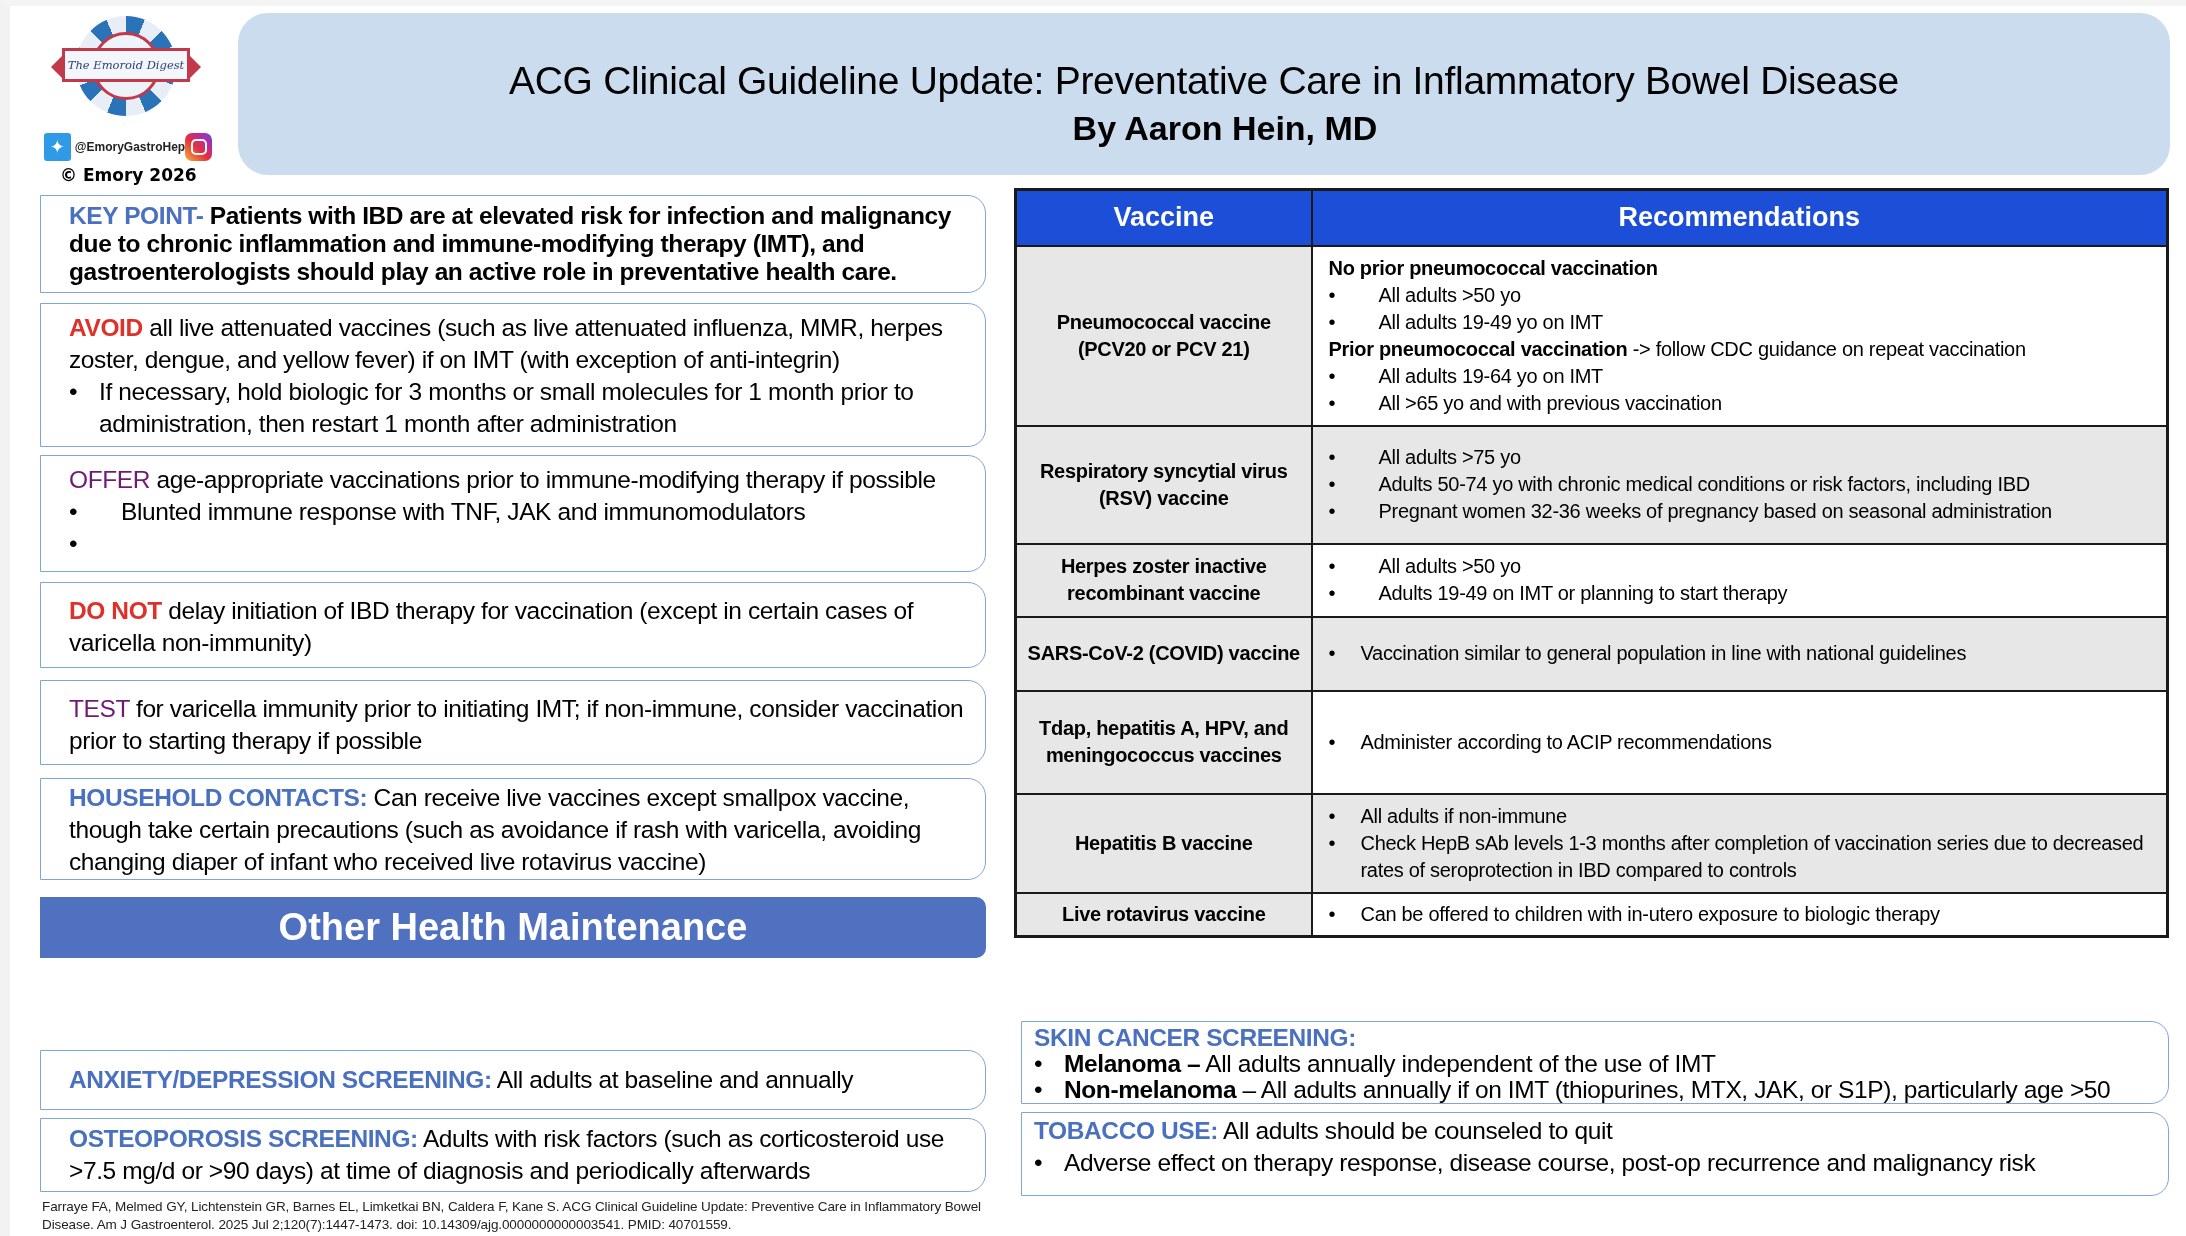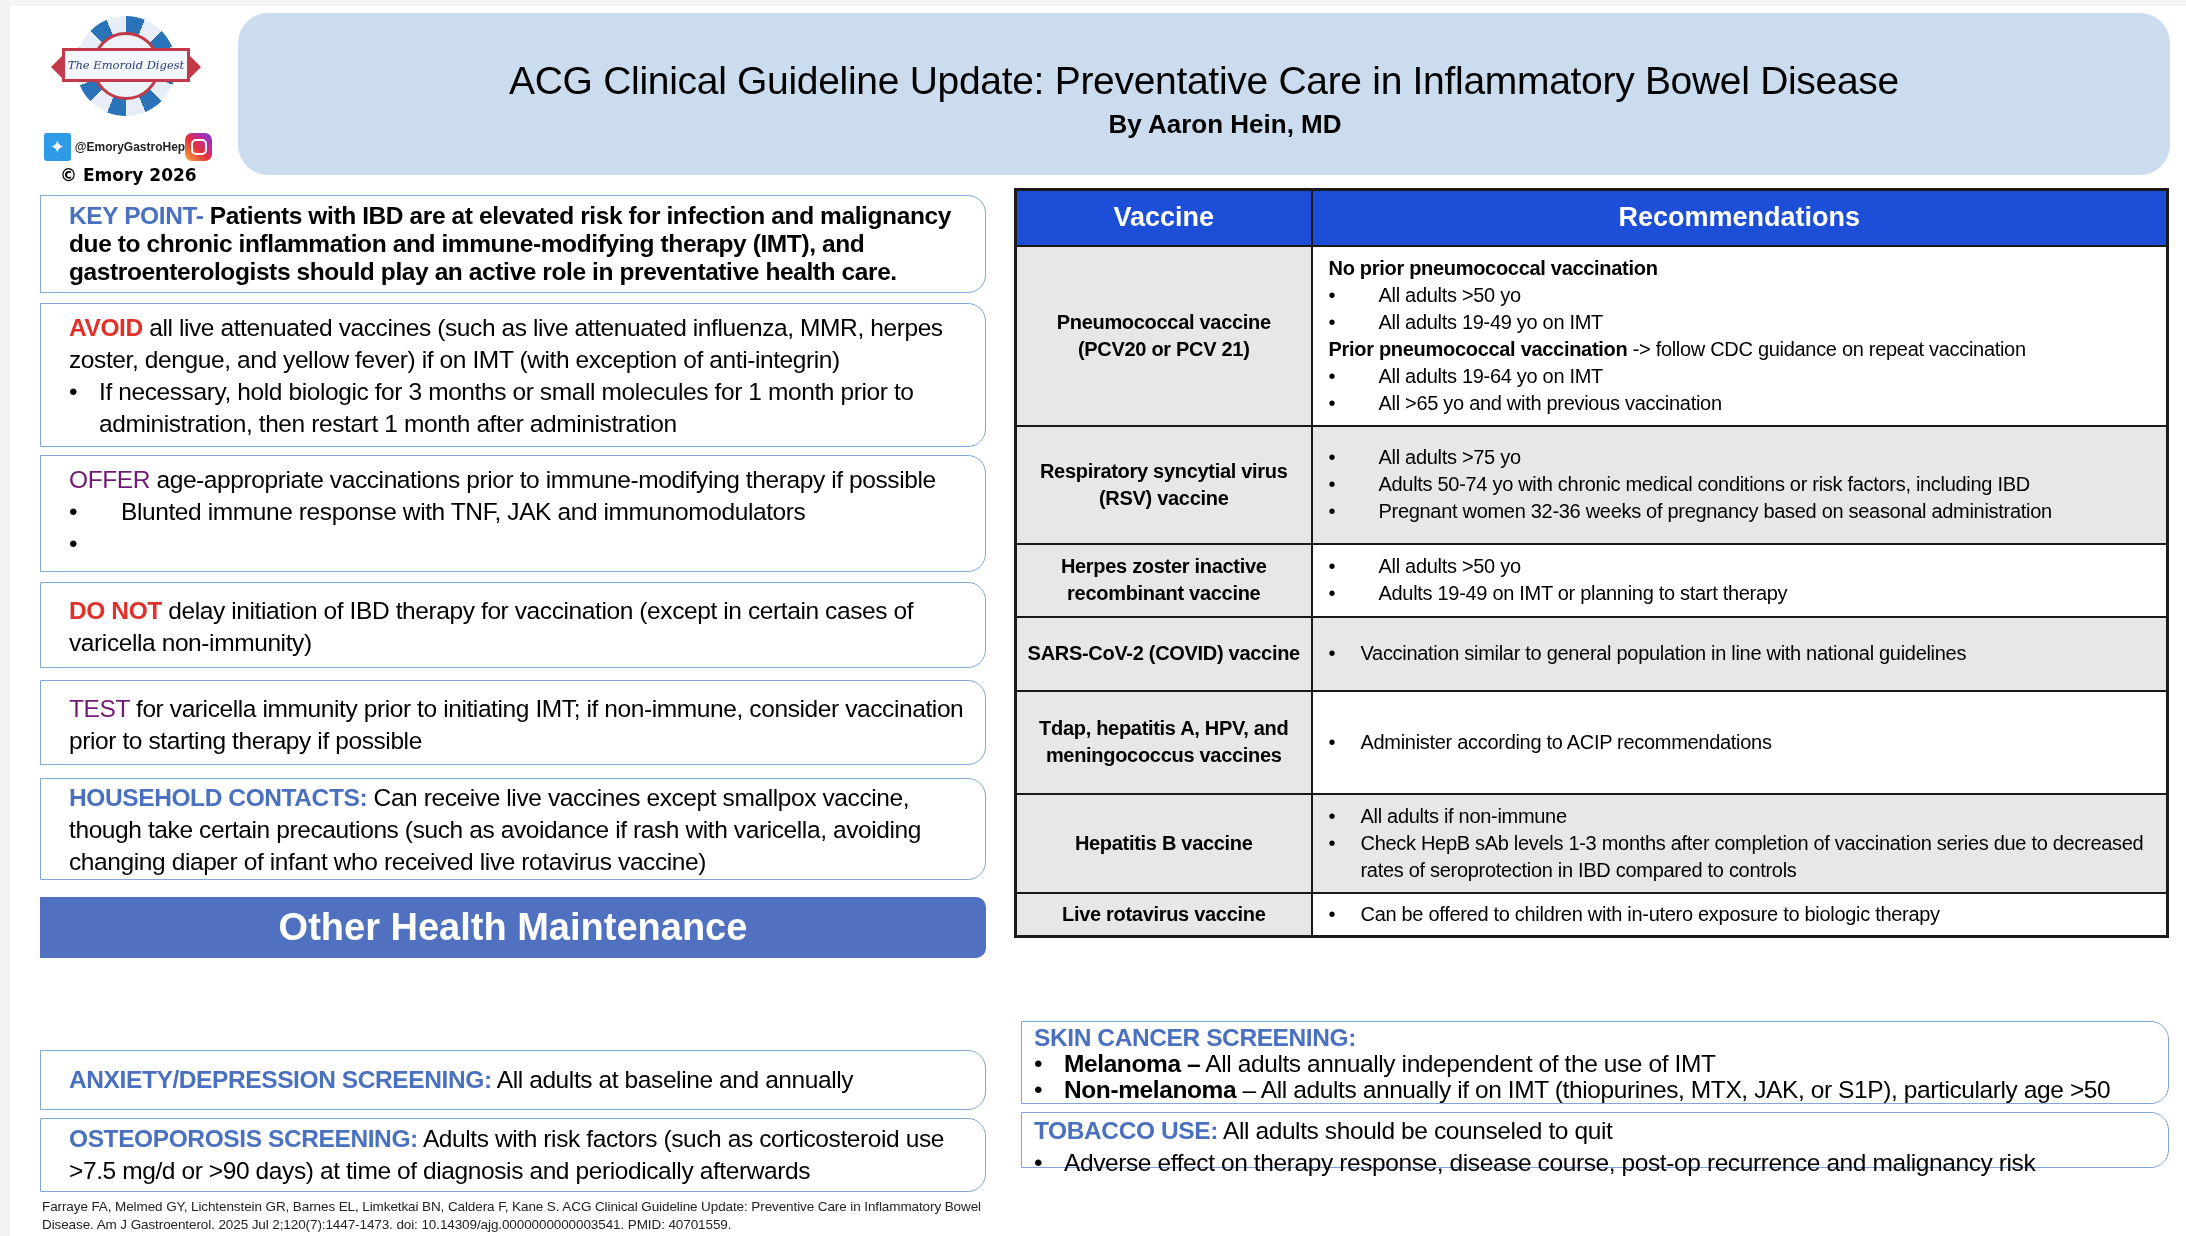--- a/index.html
+++ b/index.html
@@ -21,21 +21,21 @@
   .social { position: absolute; left: 4px; top: 120px; width: 168px; height: 30px; display: flex; align-items: center; justify-content: space-between; }
   .tw { width: 28px; height: 28px; background: #2f9ae6; border-radius: 3px; color: #fff; font-size: 18px; line-height: 28px; text-align: center; }
   .handle { font-size: 12px; font-weight: bold; color: #222; flex: 1; padding-left: 4px; }
   .ig { width: 28px; height: 28px; border-radius: 7px; background: linear-gradient(45deg, #f6b03a, #e5313c 45%, #b52aa5 75%, #5b4fd4); position: relative; }
   .ig:before { content: ""; position: absolute; left: 6px; top: 6px; width: 12px; height: 12px; border: 2.5px solid #fff; border-radius: 5px; }
   .copyright { position: absolute; left: 20px; top: 153px; font-size: 17px; font-weight: bold; font-family: "DejaVu Sans", sans-serif; }
 
   
   .banner { position: absolute; left: 238px; top: 13px; width: 1932px; height: 162px; background: #cbdcee; border-radius: 30px; text-align: center; }
   .banner-title { position: absolute; left: 0; right: 0; top: 46px; font-size: 39px; font-family: "Liberation Sans", sans-serif; letter-spacing: -0.3px; }
-  .banner-author { position: absolute; left: 0; right: 0; top: 96px; font-size: 26px; font-weight: bold; margin-left: 42px; }
+  .banner-author { position: absolute; left: 0; right: 0; top: 96px; font-size: 34px; font-weight: bold; margin-left: 42px; }
 
   
   .box { position: absolute; left: 40px; width: 946px; border: 1.5px solid #7ea6d6; border-radius: 0 18px 18px 0; background: #fff; padding: 8px 12px 6px 28px; font-size: 24.5px; line-height: 32px; letter-spacing: -0.4px; }
   .box .lbl-blue { color: #4a70c0; font-weight: bold; }
   .box .lbl-red { color: #e0302a; font-weight: bold; }
   .box .lbl-green { color: #701a75; font-weight: normal; }
   .bul { display: flex; }
   .bul .dot { flex: 0 0 auto; width: 30px; }
   .bul.wide .dot { width: 52px; }
   .bold { font-weight: bold; }
@@ -243,21 +243,21 @@
     <div class="bul">
         <span class="dot">•</span>
         <span><span class="bold">Melanoma –</span><span> All adults annually independent of the use of IMT</span></span>
       </div>
     <div class="bul">
         <span class="dot">•</span>
         <span><span class="bold">Non-melanoma</span><span> – All adults annually if on IMT (thiopurines, MTX, JAK, or S1P), particularly age &gt;50</span></span>
       </div>
   </div>
 
-  <div class="rbox" style="left:1011px;top:1106px;height:56px;padding-top:2px;line-height:32px;">
+  <div class="rbox" style="left:1011px;top:1106px;height:84px;padding-top:2px;line-height:32px;">
     <span style="color:#4a70c0;font-weight:bold;">TOBACCO USE:</span><span> All adults should be counseled to quit</span>
     <div class="bul">
         <span class="dot">•</span>
         <span>Adverse effect on therapy response, disease course, post-op recurrence and malignancy risk</span>
       </div>
   </div>
 
 </div>
 
 </body></html>

